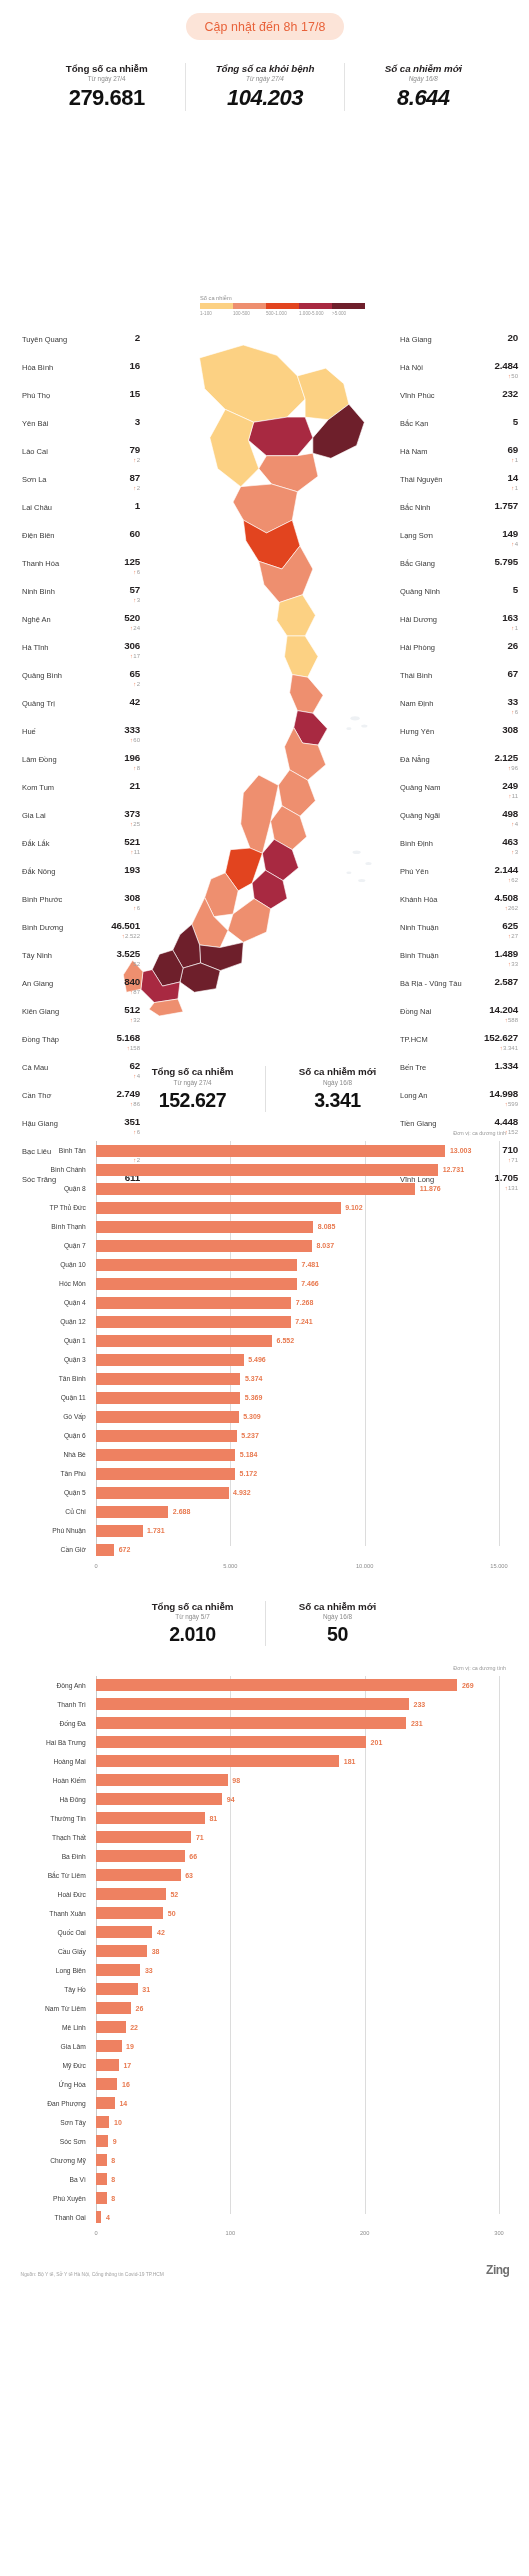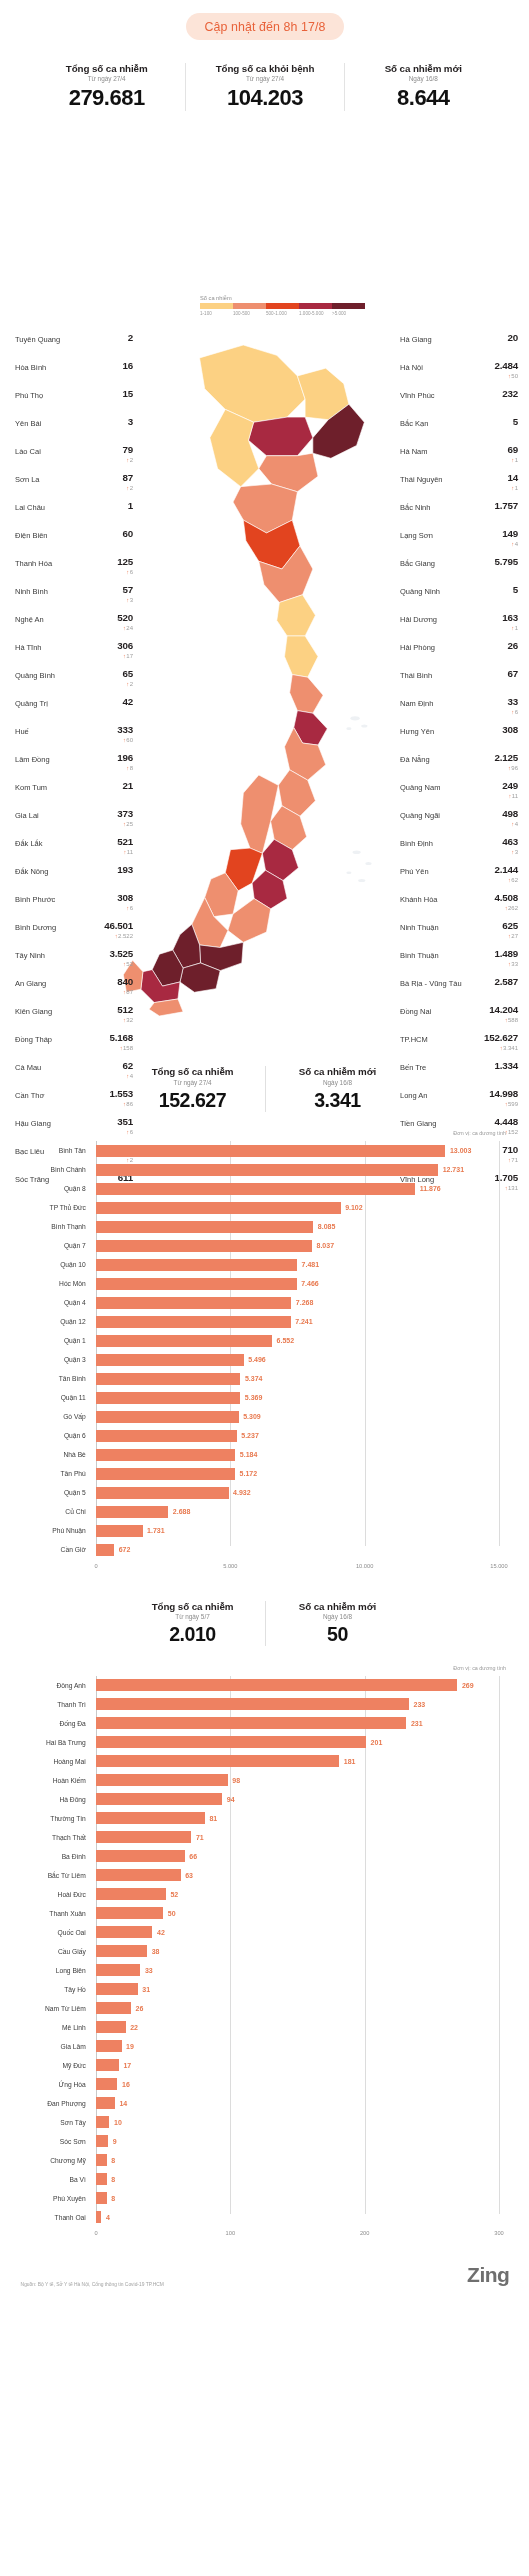--- a/index.html
+++ b/index.html
@@ -28,41 +28,41 @@
     margin:23px auto 0 auto;
     width:474px;
     display:flex;
     align-items:flex-start;
   }
   .topstats .cell {
     flex:1;
     text-align:center;
     padding:0 3.1px;
   }
-  .topstats .cell + .cell { border-left:0.5px solid #e3e3e3; }
+  .topstats .cell + .cell { border-left:0.5px solid #e3e3e3;font-style:italic; }
   .st-title { font-size:9.8px; font-weight:bold; color:#231f20; letter-spacing:-0.1px;}
   .st-sub   { font-size:6.4px; color:#8b8b8b; margin-top:1.5px; }
   .st-num   { font-size:22px; font-weight:bold; color:#111; margin-top:3.1px; letter-spacing:-0.5px;}
 
   
   .legend { position:absolute; left:200px; top:184px; width:165px; }
   .legend-title { font-size:5.7px; color:#8f8f8f; margin-bottom:2.1px; }
   .legend-bars { display:flex; height:5.7px; }
   .legend-bars span { flex:1; display:block; }
   .legend-labels { display:flex; margin-top:1.5px; }
   .legend-labels span { flex:1; font-size:4.6px; color:#9a9a9a; }
 
   
   .mapsection { position:relative; height:927px; }
   .col-list {
     position:absolute;
     top:222px;
     width:118px;
   }
-  .col-left  { left:15px; }
+  .col-left  { left:22px; }
   .col-right { left:400px; }
 
   .prow {
     display:flex;
     align-items:flex-start;
     justify-content:space-between;
     height:28px;
   }
   .col-right .prow { justify-content:space-between; }
   .pname { font-size:7.5px; color:#3a3a3a; padding-top:2.1px; white-space:nowrap; }
@@ -104,21 +104,21 @@
   .xaxis { position:relative; height:13.4px; margin-left:96px; margin-right:31px; }
   .xaxis span { position:absolute; top:3.1px; font-size:5.7px; color:#8d8d8d; transform:translateX(-50%); }
 
   
   .footer {
     margin-top:15.5px;
     padding:7.2px 20.6px 10.3px 20.6px;
     display:flex; align-items:flex-end; justify-content:space-between;
   }
   .src { font-size:4.9px; color:#a2a2a2; }
-  .zing { font-size:21px; font-weight:bold; color:#6f6f6f; letter-spacing:-0.5px; }
+  .zing { font-size:12px; font-weight:bold; color:#6f6f6f; letter-spacing:-0.5px; }
 </style>
 </head>
 <body>
 
 <div class="update-wrap">
   <div class="update-pill">Cập nhật đến 8h 17/8</div>
 </div>
 
 <div class="topstats">
   <div class="cell">
@@ -397,21 +397,21 @@
       <div class="prow">
         <div class="pname">Cà Mau</div>
         <div class="pvals">
           <div class="pnum">62</div>
           <div class="pdelta"><span class="arw">↑</span>4</div>
         </div>
       </div>
       <div class="prow">
         <div class="pname">Cần Thơ</div>
         <div class="pvals">
-          <div class="pnum">1.553</div>
+          <div class="pnum">2.749</div>
           <div class="pdelta"><span class="arw">↑</span>86</div>
         </div>
       </div>
       <div class="prow">
         <div class="pname">Hậu Giang</div>
         <div class="pvals">
           <div class="pnum">351</div>
           <div class="pdelta"><span class="arw">↑</span>6</div>
         </div>
       </div>

